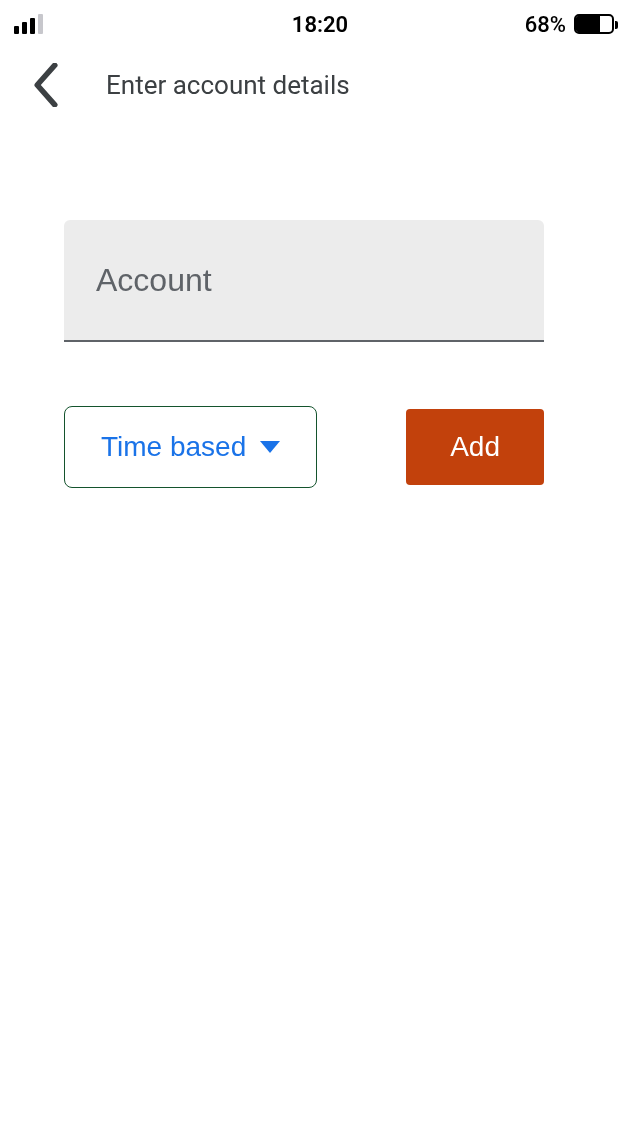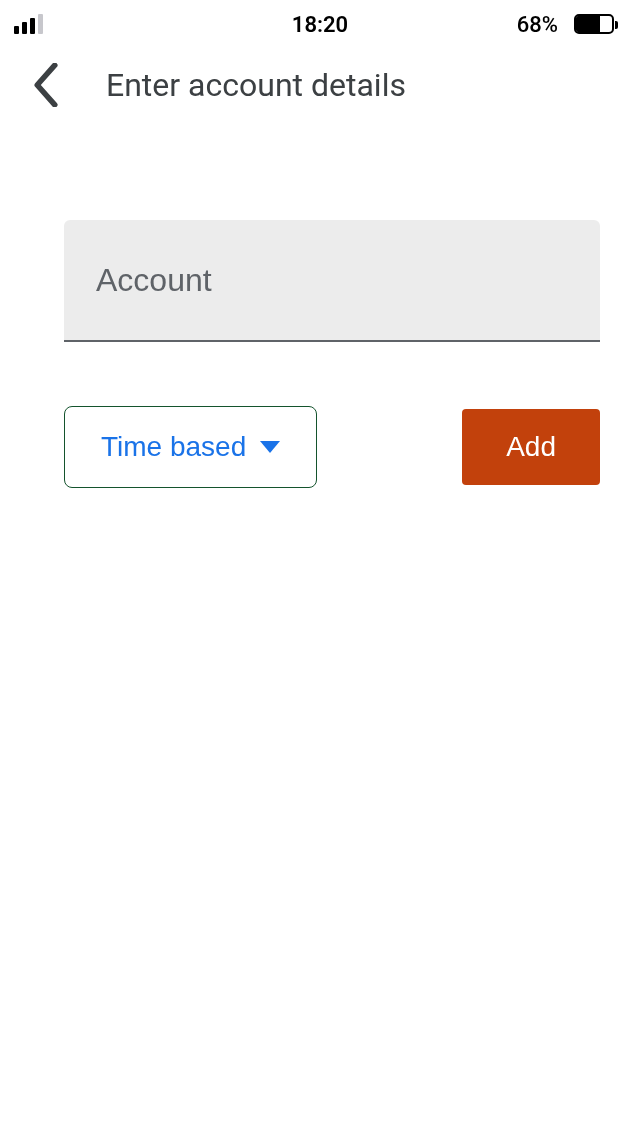--- a/index.html
+++ b/index.html
@@ -4,30 +4,30 @@
   <style>
     * { box-sizing: border-box; margin: 0; padding: 0; }
     html, body { width: 640px; height: 1136px; background: #fff; font-family: -apple-system, Roboto, "Helvetica Neue", Arial, sans-serif; color: #3c4043; }
     
     .status-bar { display: flex; align-items: center; justify-content: space-between; padding: 8px 26px 0 14px; height: 40px; font-size: 22px; font-weight: 500; color: #000; }
     .status-left, .status-right { display: flex; align-items: center; gap: 6px; }
     .status-center { position: absolute; left: 50%; transform: translateX(-50%); font-weight: 600; }
     .signal { display: flex; align-items: flex-end; gap: 3px; }
     .signal span { width: 5px; background: #000; border-radius: 1px; }
     .signal span:nth-child(1){height:8px;} .signal span:nth-child(2){height:12px;} .signal span:nth-child(3){height:16px;} .signal span:nth-child(4){height:20px;background:#c7c7cc;}
-    .battery { display: flex; align-items: center; gap: 16px; font-weight:500;text-align:center; }
+    .battery { display: flex; align-items: center; gap: 8px; font-weight:500;text-align:center; }
     .battery-body { width: 40px; height: 20px; border: 2px solid #000; border-radius: 5px; position: relative; }
     .battery-body::after { content:""; position:absolute; right:-6px; top:5px; width:3px; height:8px; background:#000; border-radius:0 2px 2px 0;}
     .battery-fill { height:100%; width:68%; background:#000; border-radius:2px 0 0 2px;}
     
     .header { display:flex; align-items:center; height: 90px; padding: 0 16px; }
     .back-btn { width:60px; height:60px; display:flex; align-items:center; justify-content:center; background:none; border:none; cursor:pointer; }
-    .title { flex:1; text-align:left; font-size: 32px; font-weight:400; color:#3c4043; padding-left: 30px;}
+    .title { flex:1; text-align:left; font-size: 26px; font-weight:400; color:#3c4043; padding-left: 30px;}
     
-    .form { padding: 90px 40px 0 64px; display:flex; flex-direction:column; gap: 64px; }
+    .form { padding: 90px 96px 0 64px; display:flex; flex-direction:column; gap: 64px; }
     .field { background:#ececec; border:none; border-bottom: 2px solid #5f6368; height: 122px; width:100%; font-size: 32px; padding: 0 32px; color:#5f6368; border-radius: 6px 6px 0 0; outline:none;}
     .field::placeholder { color:#5f6368; }
     .row { display:flex; justify-content:space-between; align-items:center; }
     .select-btn { display:flex; align-items:center; gap:14px; background:#fff; border:1px solid #14532d; border-radius:8px; padding: 24px 36px; font-size: 28px; font-weight:500; color:#1a73e8; cursor:pointer; }
     .add-btn { background:#c2410c; color:#fff; border:none; border-radius:4px; padding: 22px 44px; font-size: 28px; font-weight:500; cursor:pointer; }
     .chevron-down { width:0; height:0; border-left:10px solid transparent; border-right:10px solid transparent; border-top:12px solid #1a73e8; }
   </style>
 </head>
 <body>
 

